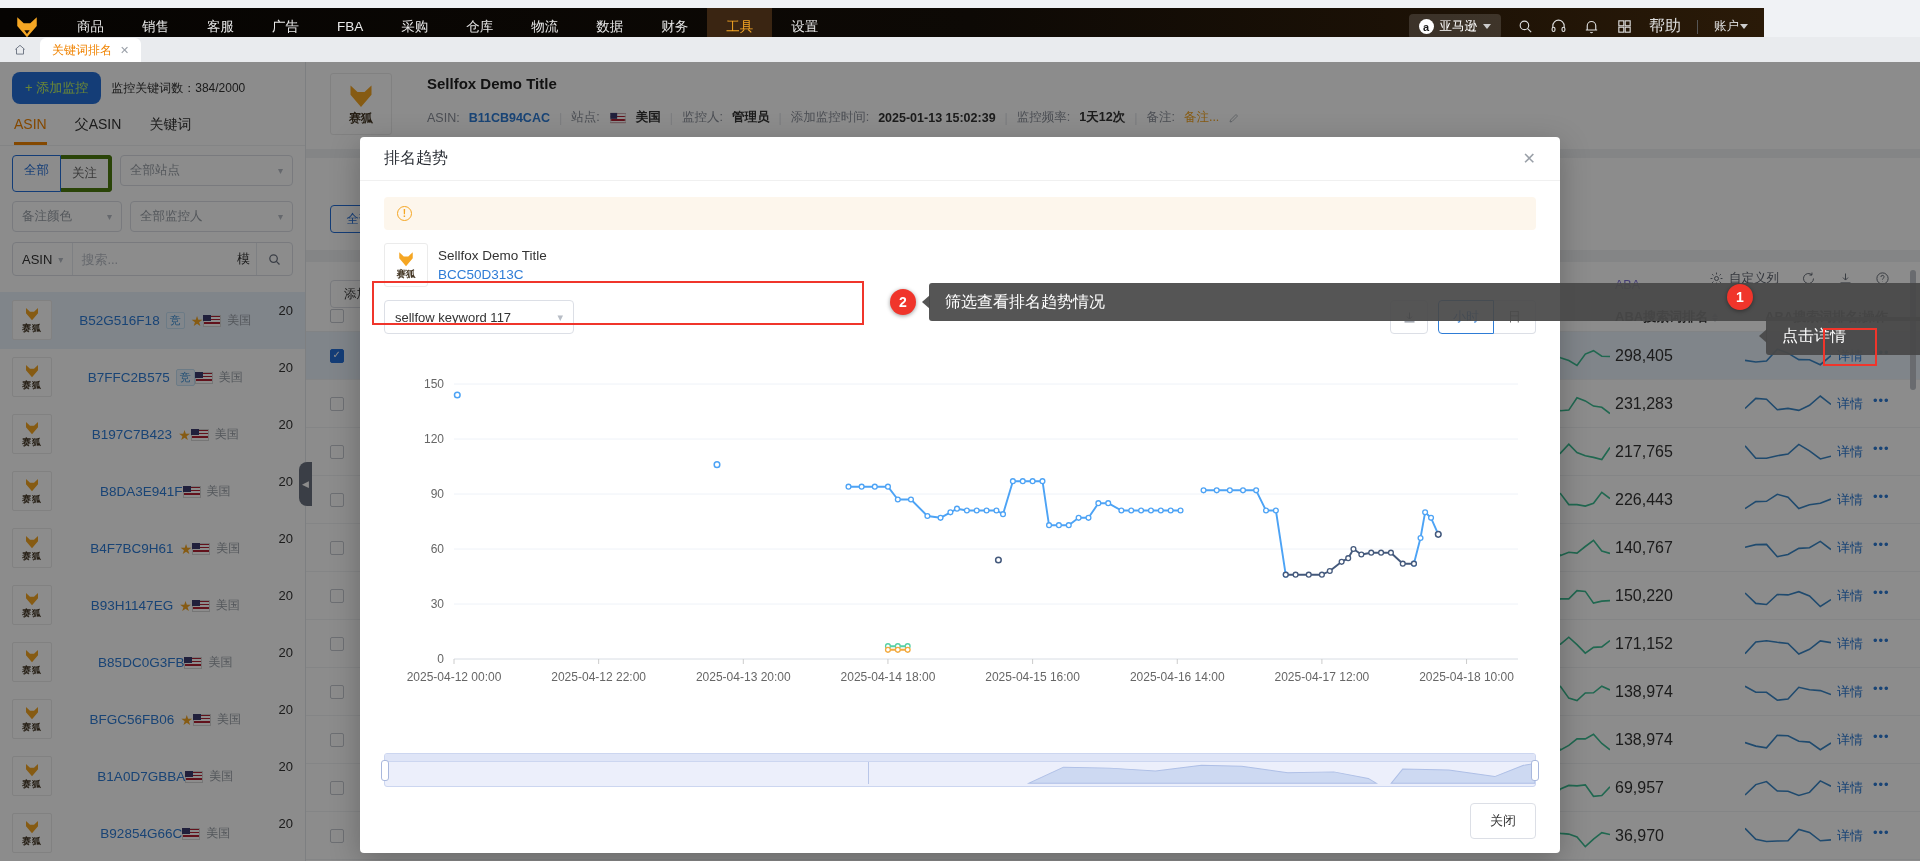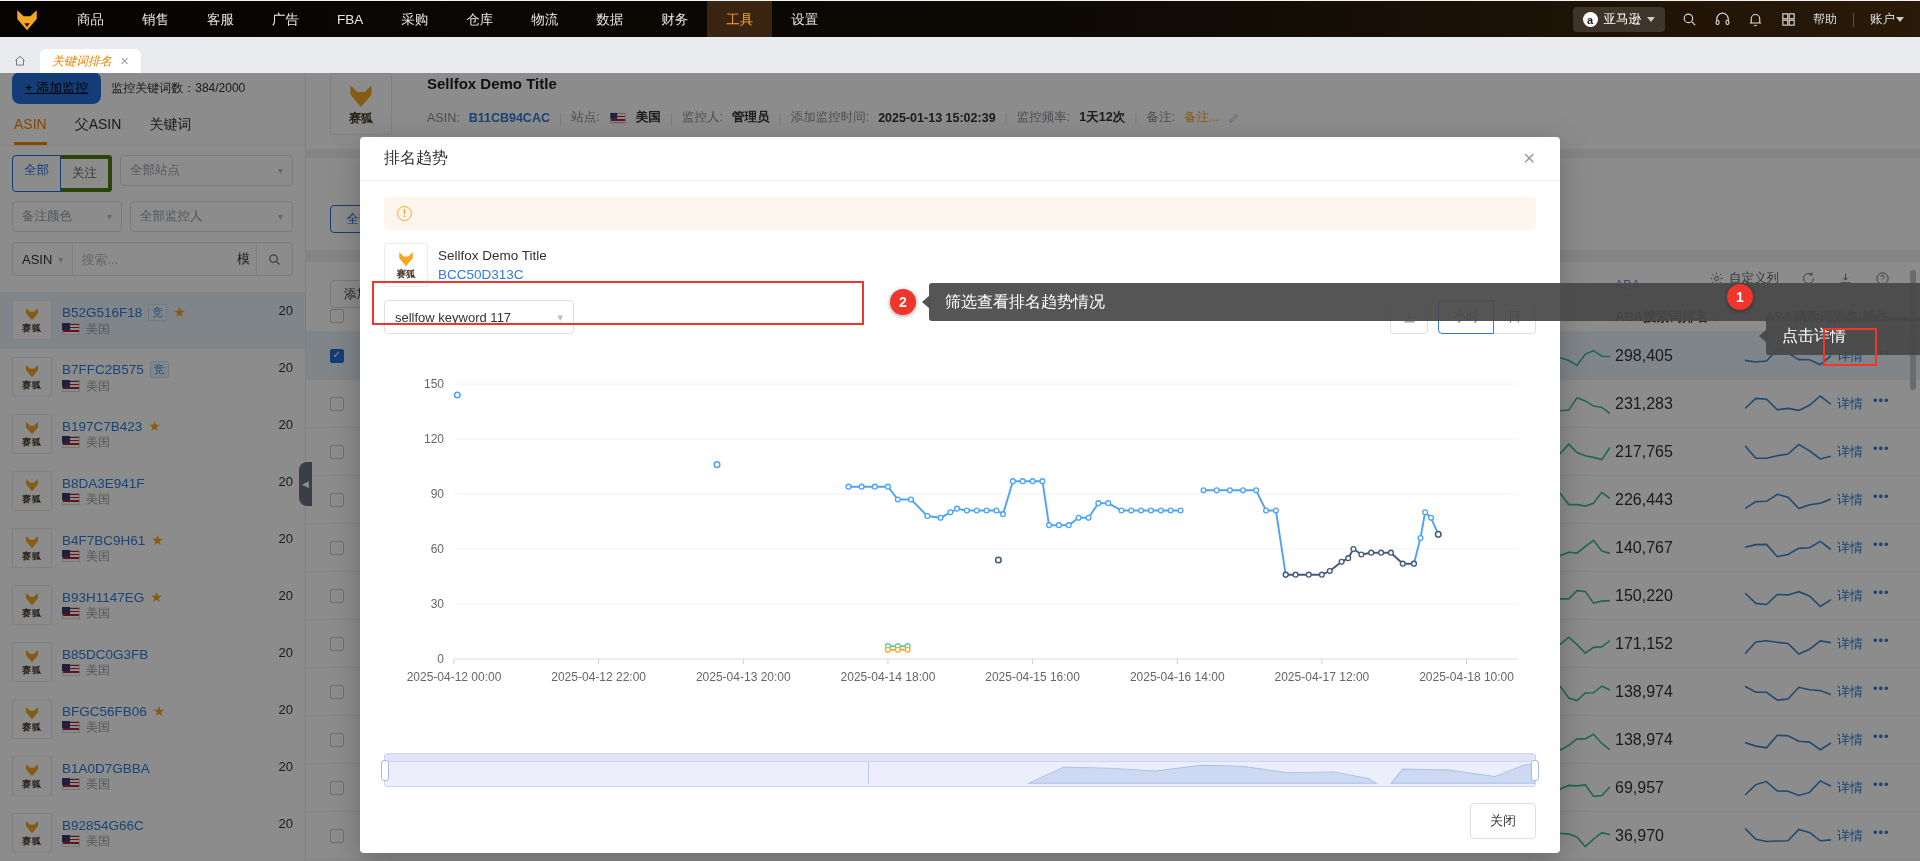--- a/index.html
+++ b/index.html
@@ -1,46 +1,46 @@
 <!DOCTYPE html>
 <html><head>
 <meta charset="utf-8">
 <style>
   * { margin:0; padding:0; box-sizing:border-box; }
   html,body { width:1920px; height:861px; overflow:hidden; background:#f0f2f5;
     font-family:"Liberation Sans","DejaVu Sans",sans-serif; }
 
   
-  .topnav { position:absolute; left:0; top:1px; width:1920px; height:37px; z-index:80;
+  .topnav { position:absolute; left:0; top:8px; width:1764px; height:37px; z-index:80;
     background:linear-gradient(90deg,#060402 0%,#0d0905 55%,#1d1206 82%,#2a1a08 100%);
     display:flex; align-items:center;justify-content:center; }
   .logo { width:26px; height:26px; margin:0 18px 0 14px; }
   .menu { display:flex; height:37px; align-items:stretch; }
   .nav-item { display:flex; align-items:center; padding:0 19px; color:#e8e8e8; font-size:13.5px; cursor:pointer; }
   .nav-item.active { background:#3a2512; color:#f5a623; }
   .nav-right { margin-left:auto; display:flex; align-items:center; gap:16px; padding-right:16px; color:#ddd; }
   .mk-pill { display:flex; align-items:center; gap:6px; background:rgba(255,255,255,.14); border-radius:4px; padding:4px 10px; font-size:12.5px; color:#fff; }
   .mk-pill .a-circle { width:15px; height:15px; border-radius:50%; background:#fff; color:#1a1a1a; font-size:11px; font-weight:bold; display:flex; align-items:center; justify-content:center; }
   .caret { width:0; height:0; border-left:4px solid transparent; border-right:4px solid transparent; border-top:5px solid #ccc; display:inline-block; }
   .tn-ic { width:17px; height:17px; stroke:#ddd; fill:none; stroke-width:1.6; }
-  .tn-text { font-size:12px; color:#ddd; }
+  .tn-text { font-size:16px; color:#ddd; }
   .tn-div { width:1px; height:14px; background:#555; }
   .acct { display:flex; align-items:center; gap:1px; font-size:12.5px; color:#ddd; }
 
   
-  .tabbar { position:absolute; left:0; top:37px; width:1920px; height:36px; background:#e9ebee; z-index:80; display:flex; align-items:flex-end;font-style:italic; }
+  .tabbar { position:absolute; left:0; top:37px; width:1920px; height:25px; background:#e9ebee; z-index:80; display:flex; align-items:flex-end; }
   .home-box { width:40px; display:flex; justify-content:center; align-items:center; height:24px; }
   .home-ic { width:14px; height:14px; stroke:#6b7280; fill:none; stroke-width:1.6; }
   .tab { height:24px; background:#fff; border-radius:6px 6px 0 0; display:flex; align-items:center; gap:8px; padding:0 12px; font-size:12px; color:#f08300; }
   .tab .x { color:#9aa0a8; font-size:11px; }
 
   
   .sidebar { position:absolute; left:0; top:61px; width:306px; height:800px; background:#fff; border-right:1px solid #e4e7ec; z-index:1; }
   .side-row1 { display:flex; align-items:center; gap:10px; padding:11px 12px 8px; }
-  .btn-primary { background:#2670d9; color:#000000; border:none; border-radius:8px; font-size:13px; padding:7px 13px; cursor:pointer;text-decoration:underline; }
+  .btn-primary { background:#2670d9; color:#bef264; border:none; border-radius:8px; font-size:13px; padding:7px 13px; cursor:pointer; }
   .count { font-size:12px; color:#333; }
   .side-tabs { display:flex; gap:28px; padding:4px 14px 0; border-bottom:1px solid #eef0f3; height:34px; }
   .stab { font-size:14px; color:#333; padding-bottom:9px; cursor:pointer; }
   .stab.active { color:#f08300; border-bottom:3px solid #f08300; }
   .filter-row { display:flex; gap:8px; padding:9px 12px 0; }
   .seg { display:flex; }
   .seg span { font-size:12.5px; padding:6px 11px; border:4px solid #4d7c0f; color:#666; cursor:pointer; background:#fff; }
   .seg span:first-child { border-radius:4px 0 0 4px; }
   .seg span:last-child { border-radius:0 4px 4px 0; border-left:none; }
   .seg span.on { border:1px solid #2670d9; color:#2670d9; }
@@ -53,21 +53,21 @@
   .search-input { flex:1; border:none; outline:none; font-size:13px; padding:0 8px; color:#333; min-width:20px; font-family:inherit; }
   .search-input::placeholder { color:#b8bdc6; }
   .search-mode { font-size:13px; color:#333; padding:0 6px; cursor:pointer; }
   .search-btn { width:36px; height:100%; border-left:1px solid #e6e9ee; display:flex; align-items:center; justify-content:center; cursor:pointer; }
   .asin-list { margin-top:6px; }
   .asin-item { height:57px; display:flex; gap:10px; padding:8px 12px; position:relative; cursor:pointer; }
   .asin-item.selected { background:#e9f2fc; }
   .thumb { width:40px; height:40px; border:1px solid #ebebeb; border-radius:2px; background:#fff; display:flex; flex-direction:column; align-items:center; justify-content:center; flex-shrink:0; }
   .thumb .fx { width:20px; height:16px; }
   .thumb .fxt { font-size:9px; font-weight:bold; color:#453826; letter-spacing:1px; }
-  .ai-main { flex:1; display:flex; flex-direction:column; justify-content:center; }
+  .ai-main { flex:1; display:flex; justify-content:center; }
   .ai-top { display:flex; align-items:center; gap:6px; }
   .ai-asin { font-size:13.5px; color:#2e7cd6; }
   .badge { font-size:11px; color:#3d8fd6; background:#ecf5fd; border:1px solid #c5e0f5; border-radius:2px; padding:0 3px; line-height:15px; }
   .star { color:#f5a623; font-size:14px; line-height:12px; }
   .ai-bot { display:flex; align-items:center; gap:6px; font-size:12px; color:#9aa0a8; }
   .ai-val { font-size:13px; color:#333; padding-top:3px; }
   .us-flag { width:18px; height:12px; position:relative; background:repeating-linear-gradient(#b22234 0 1.8px,#fff 1.8px 3.6px); box-shadow:0 0 0 1px #d8d8d8 inset; flex-shrink:0; }
   .us-flag::after { content:""; position:absolute; left:0; top:0; width:8px; height:6.5px; background:#3c3b6e; }
   .collapse-tab { position:absolute; left:299px; top:462px; width:13px; height:44px; background:#6b7280; border-radius:8px 0 0 8px; z-index:2; display:flex; align-items:center; justify-content:center; color:#fff; font-size:9px; cursor:pointer; }
 

